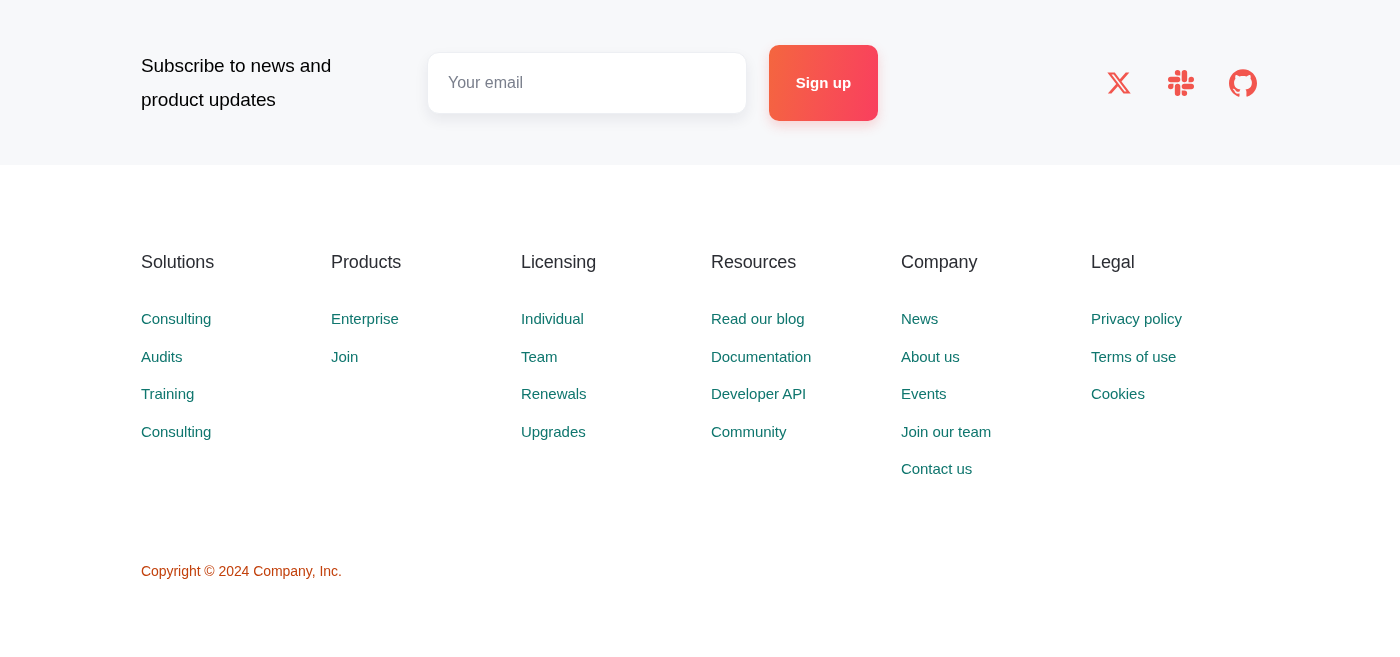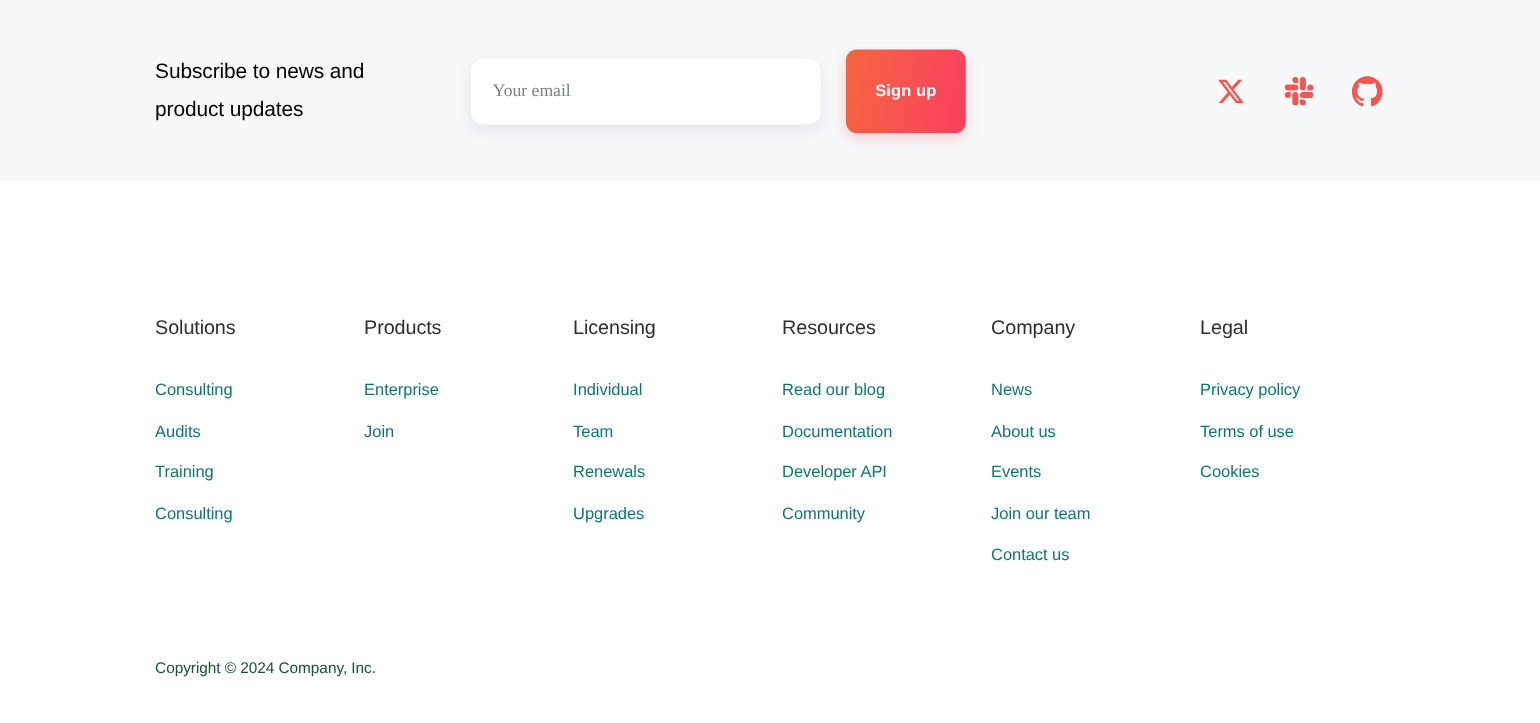--- a/index.html
+++ b/index.html
@@ -55,21 +55,21 @@
     display: flex;
     align-items: center;
     padding: 0 20px;
     margin-left: 36px;
   }
 
   .email-field input {
     border: none;
     outline: none;
     width: 100%;
-    font-family: Liberation Serif, serif;
+    font-family: Liberation Sans, sans-serif;
     font-size: 16px;
     color: #2b2d33;
     background: transparent;
   }
   .email-field input::placeholder {
     color: #7a7f8c;
     font-size: 16px;
   }
 
   .signup-button {
@@ -110,21 +110,20 @@
 
   
   .links-area {
     padding: 87px 141px 0 141px;
     display: flex;
   }
 
   .link-column {
     width: 190px;
     flex: 0 0 190px;
-    margin-top: 36px;
   }
 
   .column-heading {
     font-size: 18px;
     color: #2b2d33;
     font-weight: 400;
     margin-bottom: 27px;
     letter-spacing: -0.1px;
   }
 
@@ -135,21 +134,21 @@
     text-decoration: none;
     line-height: 37.5px;
     letter-spacing: -0.05px;
     cursor: pointer;
   }
 
   .copyright {
     padding-left: 141px;
     margin-top: 75px;
     font-size: 14px;
-    color: #14532d;
+    color: #c2410c;
     letter-spacing: -0.05px;
   }
 </style>
 </head>
 <body>
 
 <div class="footer-root">
 
   <div class="subscribe-band">
     <div class="subscribe-inner">

